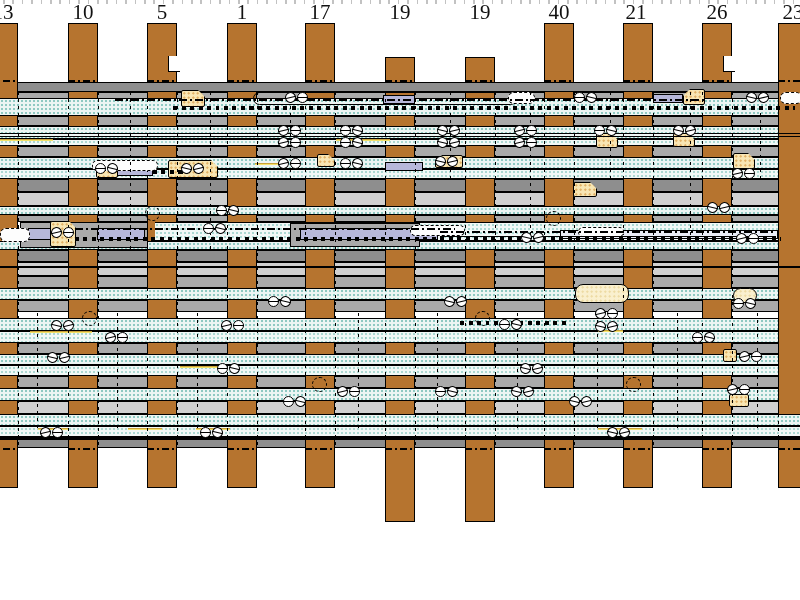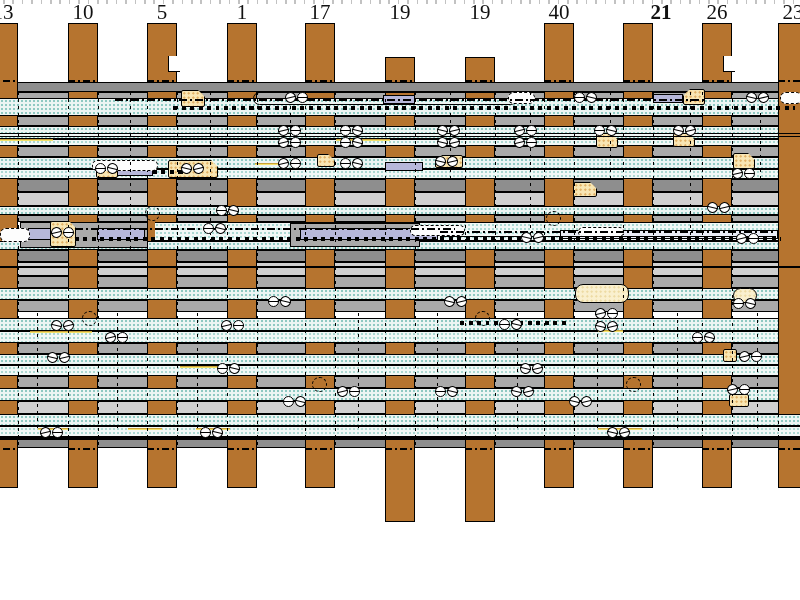--- a/index.html
+++ b/index.html
@@ -128,21 +128,21 @@
     </div>
   <div id="labels">
       <div class="num" style="left: 3px; top: 2px; z-index: 9;">13</div>
       <div class="num" style="left: 83px; top: 2px; z-index: 9;">10</div>
       <div class="num" style="left: 162px; top: 2px; z-index: 9;">5</div>
       <div class="num" style="left: 242px; top: 2px; z-index: 9;">1</div>
       <div class="num" style="left: 320px; top: 2px; z-index: 9;">17</div>
       <div class="num" style="left: 400px; top: 2px; z-index: 9;">19</div>
       <div class="num" style="left: 480px; top: 2px; z-index: 9;">19</div>
       <div class="num" style="left: 559px; top: 2px; z-index: 9;">40</div>
-      <div class="num" style="left: 661px; top: 2px; z-index: 9; font-weight: bold;">21</div>
+      <div class="num" style="left: 636px; top: 2px; z-index: 9;">21</div>
       <div class="num" style="left: 717px; top: 2px; z-index: 9;">26</div>
       <div class="num" style="left: 793px; top: 2px; z-index: 9;">23</div>
     </div>
   <div id="geom">
       <div class="band mid" style="left: 0px; top: 92px; width: 800px; height: 7px; z-index: 1;"></div>
       <div class="band mid" style="left: 0px; top: 116px; width: 800px; height: 10px; z-index: 1;"></div>
       <div class="band mid" style="left: 0px; top: 146px; width: 800px; height: 11px; z-index: 1;"></div>
       <div class="band dark" style="left: 0px; top: 179px; width: 800px; height: 13px; z-index: 1;"></div>
       <div class="band light" style="left: 0px; top: 192px; width: 800px; height: 14px; z-index: 1;"></div>
       <div class="band mid" style="left: 0px; top: 215px; width: 800px; height: 7px; z-index: 1;"></div>

